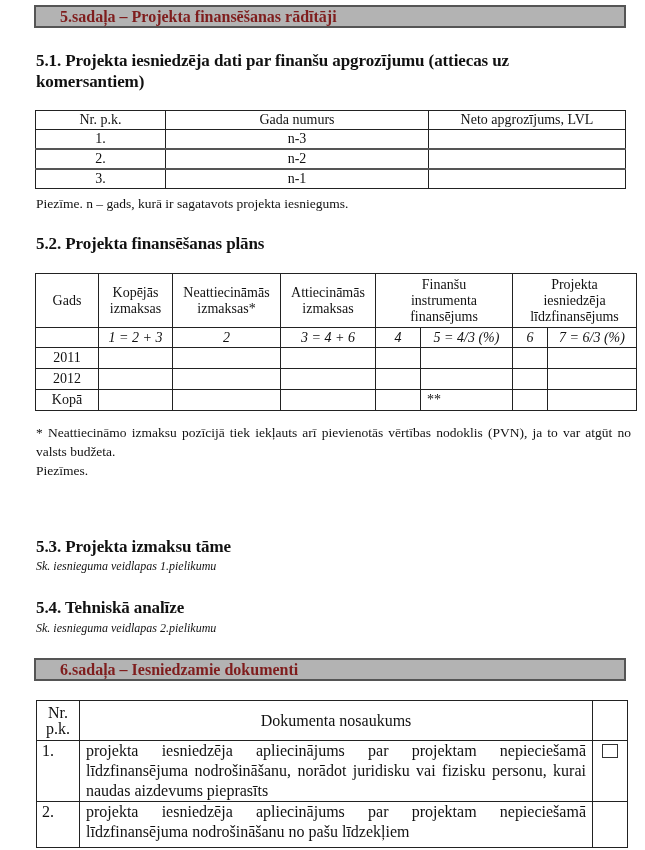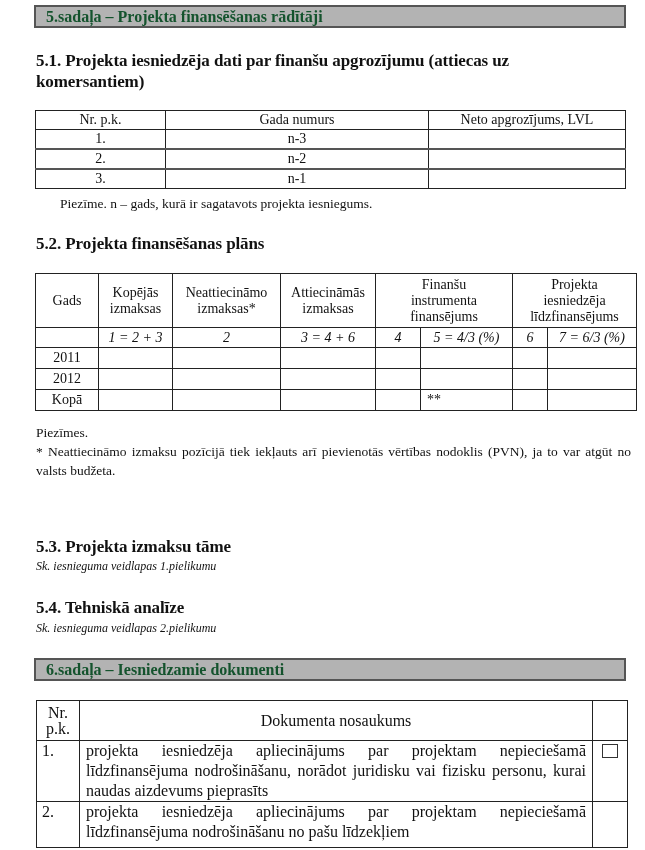--- a/index.html
+++ b/index.html
@@ -6,21 +6,21 @@
   body {
     width: 645px; height: 850px; position: relative; overflow: hidden;
     font-family: "Liberation Serif", "DejaVu Serif", serif;
     color: #111;
   }
   .section-bar {
     position: absolute; left: 34px; width: 592px; height: 23px;
     background: #b3b3b3; border: 2px solid #555;
     box-sizing: border-box;
     font-weight: bold; font-size: 16px; line-height: 20px;
-    padding-left: 10px; color: #14532d;
+    padding-left: 24px; color: #7f1d1d;
   }
   .h2 {
     position: absolute; left: 36px; font-weight: bold; font-size: 17px;
     line-height: 21px; letter-spacing: -0.1px;
   }
   .italic-ref {
     position: absolute; left: 36px; font-style: italic; font-size: 12px; line-height: 20px;
   }
   .note { position: absolute; font-size: 13.5px; line-height: 19px; }
   table { border-collapse: collapse; position: absolute; table-layout: fixed; }
@@ -66,21 +66,21 @@
     <td></td>
   </tr>
   <tr class="sep">
     <td>3.</td>
     <td>n-1</td>
     <td></td>
   </tr>
 </tbody>
   </table>
 
-<div class="note" style="left:36px; top:194px;margin-left:24px;">Piezīme. n – gads, kurā ir sagatavots projekta iesniegums.</div>
+<div class="note" style="left:36px; top:194px;">Piezīme. n – gads, kurā ir sagatavots projekta iesniegums.</div>
 
 <div class="h2" style="top:233px;">5.2. Projekta finansēšanas plāns</div>
 
 <table class="t2" style="left:35px; top:273px; width:601px;">
   <colgroup>
     <col style="width:63px">
       <col style="width:74px">
       <col style="width:108px">
       <col style="width:95px">
     <col style="width:45px">
@@ -88,21 +88,21 @@
       <col style="width:35px">
       <col style="width:89px">
   </colgroup>
   <tbody>
       <tr style="height:54px;">
     <td>Gads</td>
     <td>
           <span style="display:block;padding:0 6px;">Kopējās izmaksas</span>
         </td>
     <td>
-          <span style="display:block;padding:0 3px;">Neattiecināmo izmaksas*</span>
+          <span style="display:block;padding:0 3px;">Neattiecināmās izmaksas*</span>
         </td>
     <td>
           <span style="display:block;padding:0 4px;">Attiecināmās izmaksas</span>
         </td>
     <td colspan="2">
           <span style="display:block;padding:0 26px;">Finanšu instrumenta finansējums</span>
         </td>
     <td colspan="2">
           <span style="display:block;padding:0 12px;">Projekta iesniedzēja līdzfinansējums</span>
         </td>
@@ -144,22 +144,22 @@
     <td></td>
     <td></td>
     <td style="text-align:left;padding-left:6px;">**</td>
     <td></td>
     <td></td>
   </tr>
 </tbody>
   </table>
 
 <div class="note" style="left:36px; top:423px; width:595px;">
+  <div style="text-align:justify;">* Neattiecināmo izmaksu pozīcijā tiek iekļauts arī pievienotās vērtības nodoklis (PVN), ja to var atgūt no valsts budžeta.</div>
   <div>Piezīmes.</div>
-  <div style="text-align:justify;">* Neattiecināmo izmaksu pozīcijā tiek iekļauts arī pievienotās vērtības nodoklis (PVN), ja to var atgūt no valsts budžeta.</div>
 </div>
 
 <div class="h2" style="top:536px;">5.3. Projekta izmaksu tāme</div>
 <div class="italic-ref" style="top:556px;">Sk. iesnieguma veidlapas 1.pielikumu</div>
 
 <div class="h2" style="top:597px;">5.4. Tehniskā analīze</div>
 <div class="italic-ref" style="top:618px;">Sk. iesnieguma veidlapas 2.pielikumu</div>
 
 <div class="section-bar" style="top:658px;">6.sadaļa – Iesniedzamie dokumenti</div>
 

